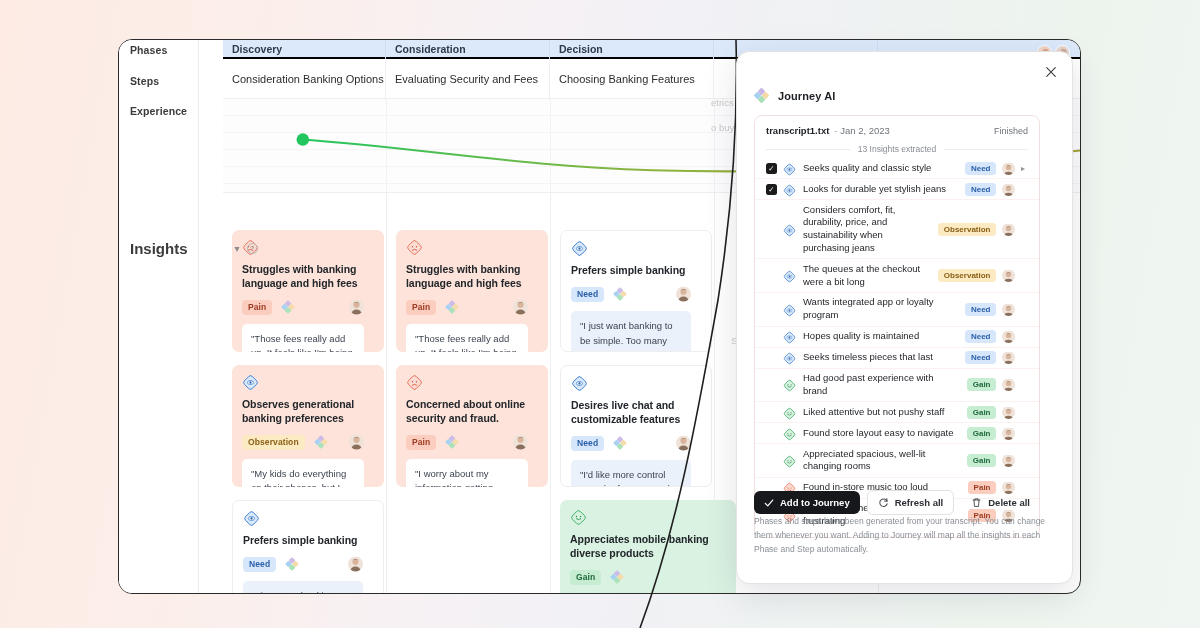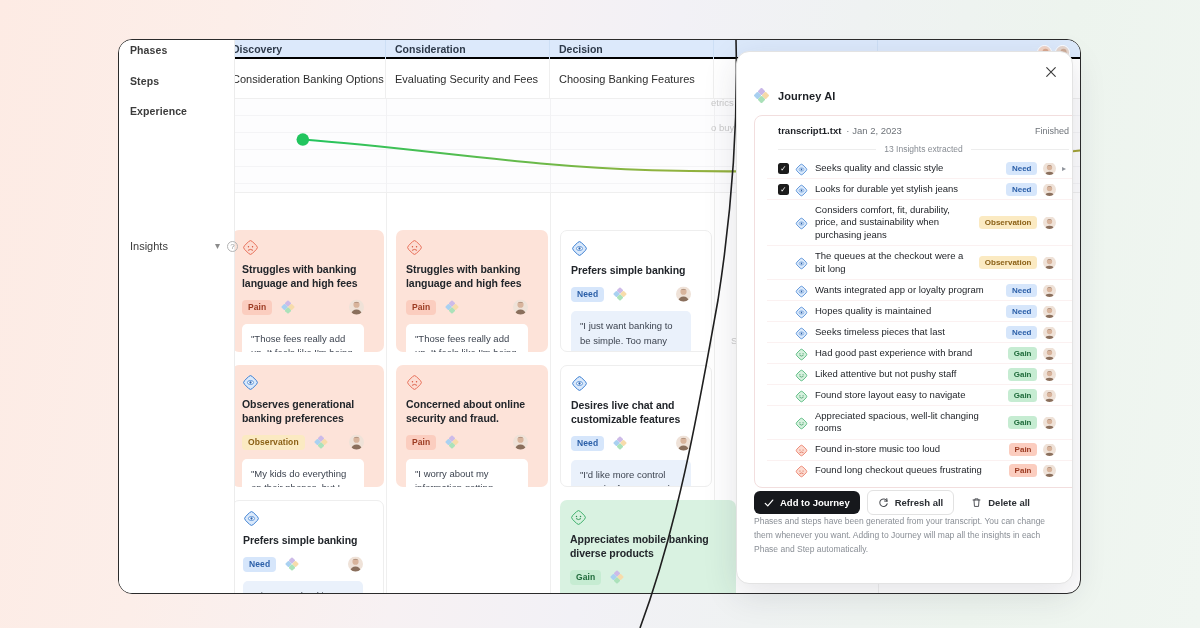--- a/index.html
+++ b/index.html
@@ -20,21 +20,21 @@
     width: 963px; height: 555px;
     background: #ffffff;
     border: 1.5px solid #2b2b2b;
     border-radius: 14px;
     overflow: hidden;
   }
 
   
   .jgrid { position: absolute; inset: 0; }
   .row-label-col {
-    position: absolute; left: 0; top: 0; width: 116px; height: 100%;
+    position: absolute; left: 0; top: 0; width: 80px; height: 100%;
     border-right: 1px solid #ececec;
     background: #fff;
     z-index: 4;
   }
   .rlabel {
     position: absolute; left: 11px;
     font-size: 10.5px; font-weight: 700; color: #3b3b3b;
     letter-spacing: .1px;
   }
   .hdr-row {
@@ -67,21 +67,21 @@
   .exp-vline { position: absolute; top: 0; bottom: 0; width: 1px; background: #f2f2f4; }
   .exp-svg { position: absolute; inset: 0; width: 100%; height: 100%; }
 
   .insights-row {
     position: absolute; left: 104px; top: 153px; right: 0; bottom: 0;
   }
   .ins-vline { position: absolute; top: 0; bottom: 0; width: 1px; background: #efefef; }
 
   .insights-head { position: absolute; left: 11px; top: 200px; }
   .ih-wrap { display: flex; align-items: center; gap: 0; }
-  .ih-title { font-size: 11px; font-weight: 400; color: #3b3b3b; }
+  .ih-title { font-size: 15px; font-weight: 700; color: #3b3b3b; }
   .ih-chev { margin-left: 47px; color: #8b8b8b; font-size: 10px; line-height: 1; }
   .ih-help {
     margin-left: 7px; width: 11px; height: 11px; border-radius: 50%;
     border: 1px solid #b4b4b4; color: #9a9a9a; font-size: 8px;
     display: flex; align-items: center; justify-content: center;
   }
 
   
   .icard {
     position: absolute;
@@ -147,25 +147,25 @@
     font-size: 13px; line-height: 1;
   }
   .dlg-brand {
     position: absolute; left: 17px; top: 36px;
     display: flex; align-items: center; gap: 9px;
   }
   .dlg-brand-glyph { width: 15px; height: 15px; display: block; }
   .dlg-brand-name { font-size: 11px; font-weight: 700; color: #1d2025; letter-spacing: .1px; }
 
   .panel {
-    position: absolute; left: 17px; top: 63px; width: 327px;
+    position: absolute; left: 17px; top: 63px; width: 286px;
     border: 1px solid #f2dede;
     border-radius: 8px;
     background: #fff;
-    padding: 9px 0 0 12px;
+    padding: 9px 0 0 0;
   }
   .panel-head {
     display: flex; align-items: baseline; padding: 0 11px 8px 11px;
   }
   .ph-file { font-size: 9.5px; font-weight: 700; color: #1d2025; }
   .ph-date { font-size: 9.5px; color: #6e7379; margin-left: 5px; }
   .ph-status { margin-left: auto; font-size: 9px; color: #6e7379; }
 
   .divider-label {
     display: flex; align-items: center; gap: 8px;

